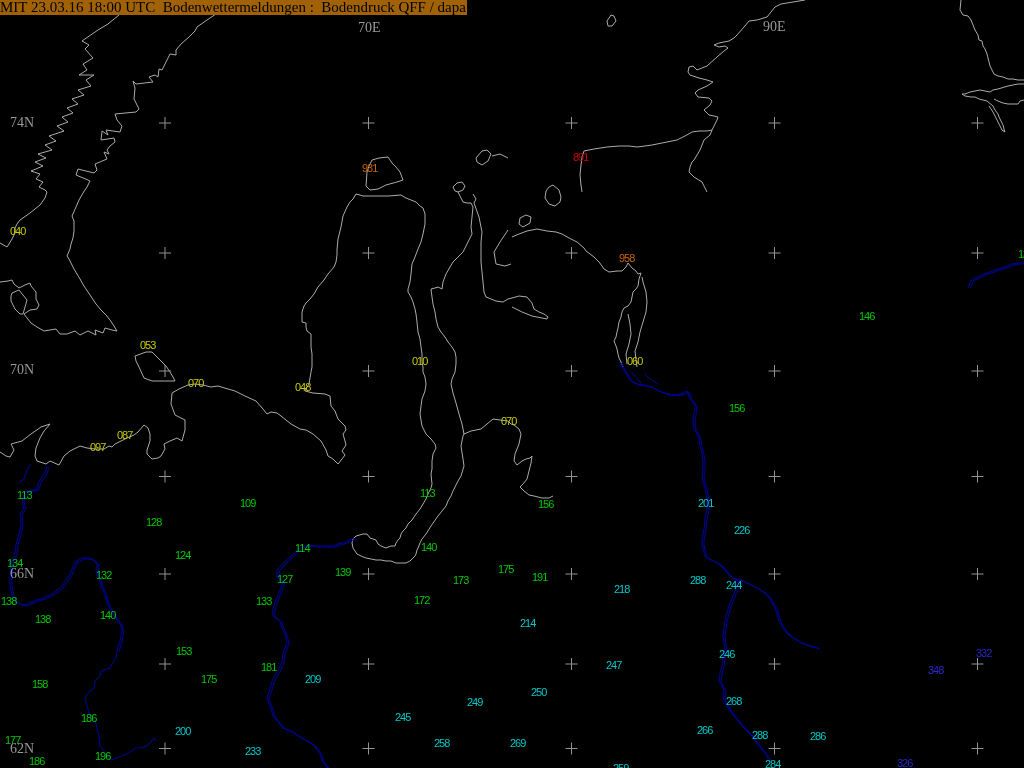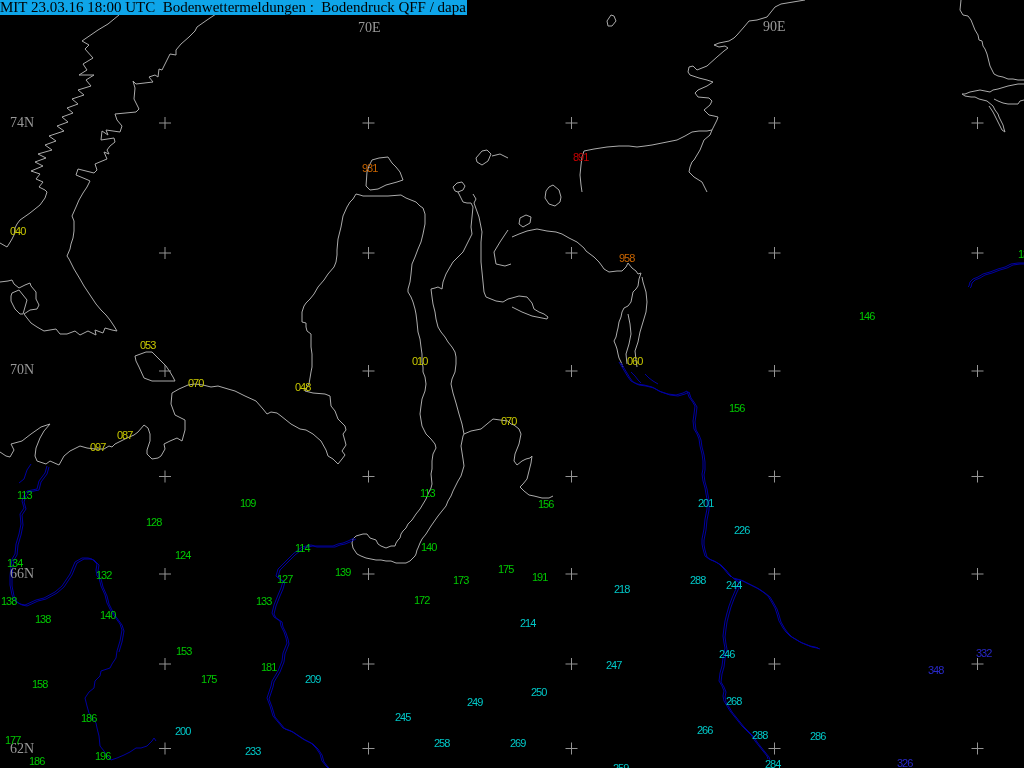--- a/index.html
+++ b/index.html
@@ -1,14 +1,14 @@
 <!DOCTYPE html>
 <html><head><meta charset="utf-8"><style>
 html,body{margin:0;padding:0;background:#000;width:1024px;height:768px;overflow:hidden}
-#bar{position:absolute;left:0;top:0;width:467px;height:15px;background:#0ea5e9;color:#000;
+#bar{position:absolute;left:0;top:0;width:467px;height:15px;background:#a16207;color:#000;
 font:15px "Liberation Serif", serif;line-height:14px;white-space:nowrap;overflow:hidden}
 svg{position:absolute;left:0;top:0}
 </style></head><body>
 <svg width="1024" height="768" viewBox="0 0 1024 768">
     <polyline points="216,14 207,20 197,27 195,31 189,37 181,44 176,50 176,55 170,54 166,62 162,70 159,69 158,77 155,75 149,77 153,82 136,84 133,81 135,88 134,99 139,109 136,112 115,114 117,120 122,126 120,132 106,130 108,135 102,131 101,140 114,138 115,142 110,146 107,150 109,154 104,152 107,159 95,164 97,170 94,173 78,169 76,175 88,180 90,181 87,187 83,193 79,200 76,207 72,216 74,221 74,226 74,231 73,238 71,244 70,249 67,256 69,259 74,269 80,279 84,286 88,292 92,298 96,304 101,310 106,315 110,320 114,326 117,331 112,330 105,328 103,333 95,330 96,335 88,331 80,335 75,331 67,334 60,334 56,329 44,331 37,327 31,323 27,318 24,314 30,310 37,309 39,305 36,299 36,292 31,286 30,283 25,285 19,288 14,284 12,280 8,281 0,282" fill="none" stroke="#ababab" stroke-width="1"></polyline>
     <polyline points="119,15 108,24 98,30 82,41 89,45 85,49 93,58 83,64 87,70 79,75 94,75 86,80 91,86 78,90 84,95 72,99 78,104 67,108 73,113 62,117 68,122 57,126 64,131 49,136 56,141 45,145 52,150 38,154 46,158 35,162 43,166 31,171 40,174 36,179 43,182 39,187 45,190 47,192 45,198 40,205 30,213 20,220 17,224 15,228 14,235 12,239 9,244 7,247 0,243" fill="none" stroke="#ababab" stroke-width="1"></polyline>
     <polygon points="12,293 19,290 27,300 25,307 23,314 20,314 15,309 11,301 11,296" fill="none" stroke="#ababab" stroke-width="1"></polygon>
     <polyline points="0,452 6,456 10,457 14,450 11,444 22,441 31,434 41,427 50,424 44,431 40,438 36,448 35,456 37,461 46,464 50,461 59,465 64,456 70,451 80,446 87,448 95,449 104,449 109,446 112,447 115,444 121,441 127,438 134,435 138,432 144,425 148,428 150,434 150,441 147,450 147,454 152,459 158,458 161,456 165,449 164,444 170,441 177,438 182,441 185,430 185,420 175,415 171,404 172,393 179,389 188,385 195,384 203,385 211,387 218,386 228,389 235,391 245,396 256,401 263,409 267,414 271,412 277,413 281,416 291,424 300,429 306,430 313,434 321,441 326,450 328,456 333,459 338,464 342,459 345,455 342,451 346,445 345,441 343,434 346,430 345,426 338,419 335,411 331,406 330,396 325,394 313,393 305,391 307,387 309,384 311,372 312,367 312,354 311,347 311,334 307,331 306,327 306,323 302,322 302,312 304,306 306,303 310,299 314,294 318,287 324,280 328,274 334,267 336,262 337,255 337,250 338,239 341,227 343,216 347,207 350,202 353,199 356,194 360,195 363,196 374,196 388,196 401,195 406,198 411,200 416,202 420,206 423,208 425,214 425,224 423,234 421,242 418,249 415,257 412,264 411,274 410,282 408,289 408,292 411,297 413,302 415,309 416,314 417,322 418,332 420,339 421,347 422,354 422,362 423,367 423,372 425,377 426,384 425,391 422,399 421,406 420,414 422,426 426,434 431,439 435,444 436,448 433,454 432,461 432,469 431,474 432,484 431,488 428,494 426,499 423,504 420,509 416,514 412,520 408,524 406,528 403,531 401,534 400,538 398,540 396,543 395,546 391,546 386,548 381,546 378,544 376,540 370,538 367,534 363,534 356,536 353,539 352,543 353,548 355,551 357,554 361,556 366,558 371,559 376,560 381,560 386,561 391,561 396,563 401,563 406,563 410,561 412,559 415,556 416,554 417,550 418,548 420,543 422,539 426,534 431,526 438,516 442,511 446,506 448,501 451,496 453,491 458,481 461,476 464,466 463,459 461,446 462,441 463,436 464,434 471,431 481,429 487,424 493,419 500,420 508,421 511,424 514,425 519,429 521,434 519,444 515,454 514,461 517,465 522,461 526,459 530,458 532,456 531,463 529,471 527,479 523,484 520,487 524,491 529,495 534,496 542,498 549,498 553,496" fill="none" stroke="#ababab" stroke-width="1"></polyline>
     <polygon points="135,356 146,352 152,352 160,360 166,366 170,372 173,377 175,381 166,381 158,381 152,381 144,378 139,367 136,361" fill="none" stroke="#ababab" stroke-width="1"></polygon>
     <polygon points="388,157 379,158 372,160 369,166 367,172 366,186 370,190 378,189 386,185 397,182 403,180 400,172 396,167 392,163" fill="none" stroke="#ababab" stroke-width="1"></polygon>

